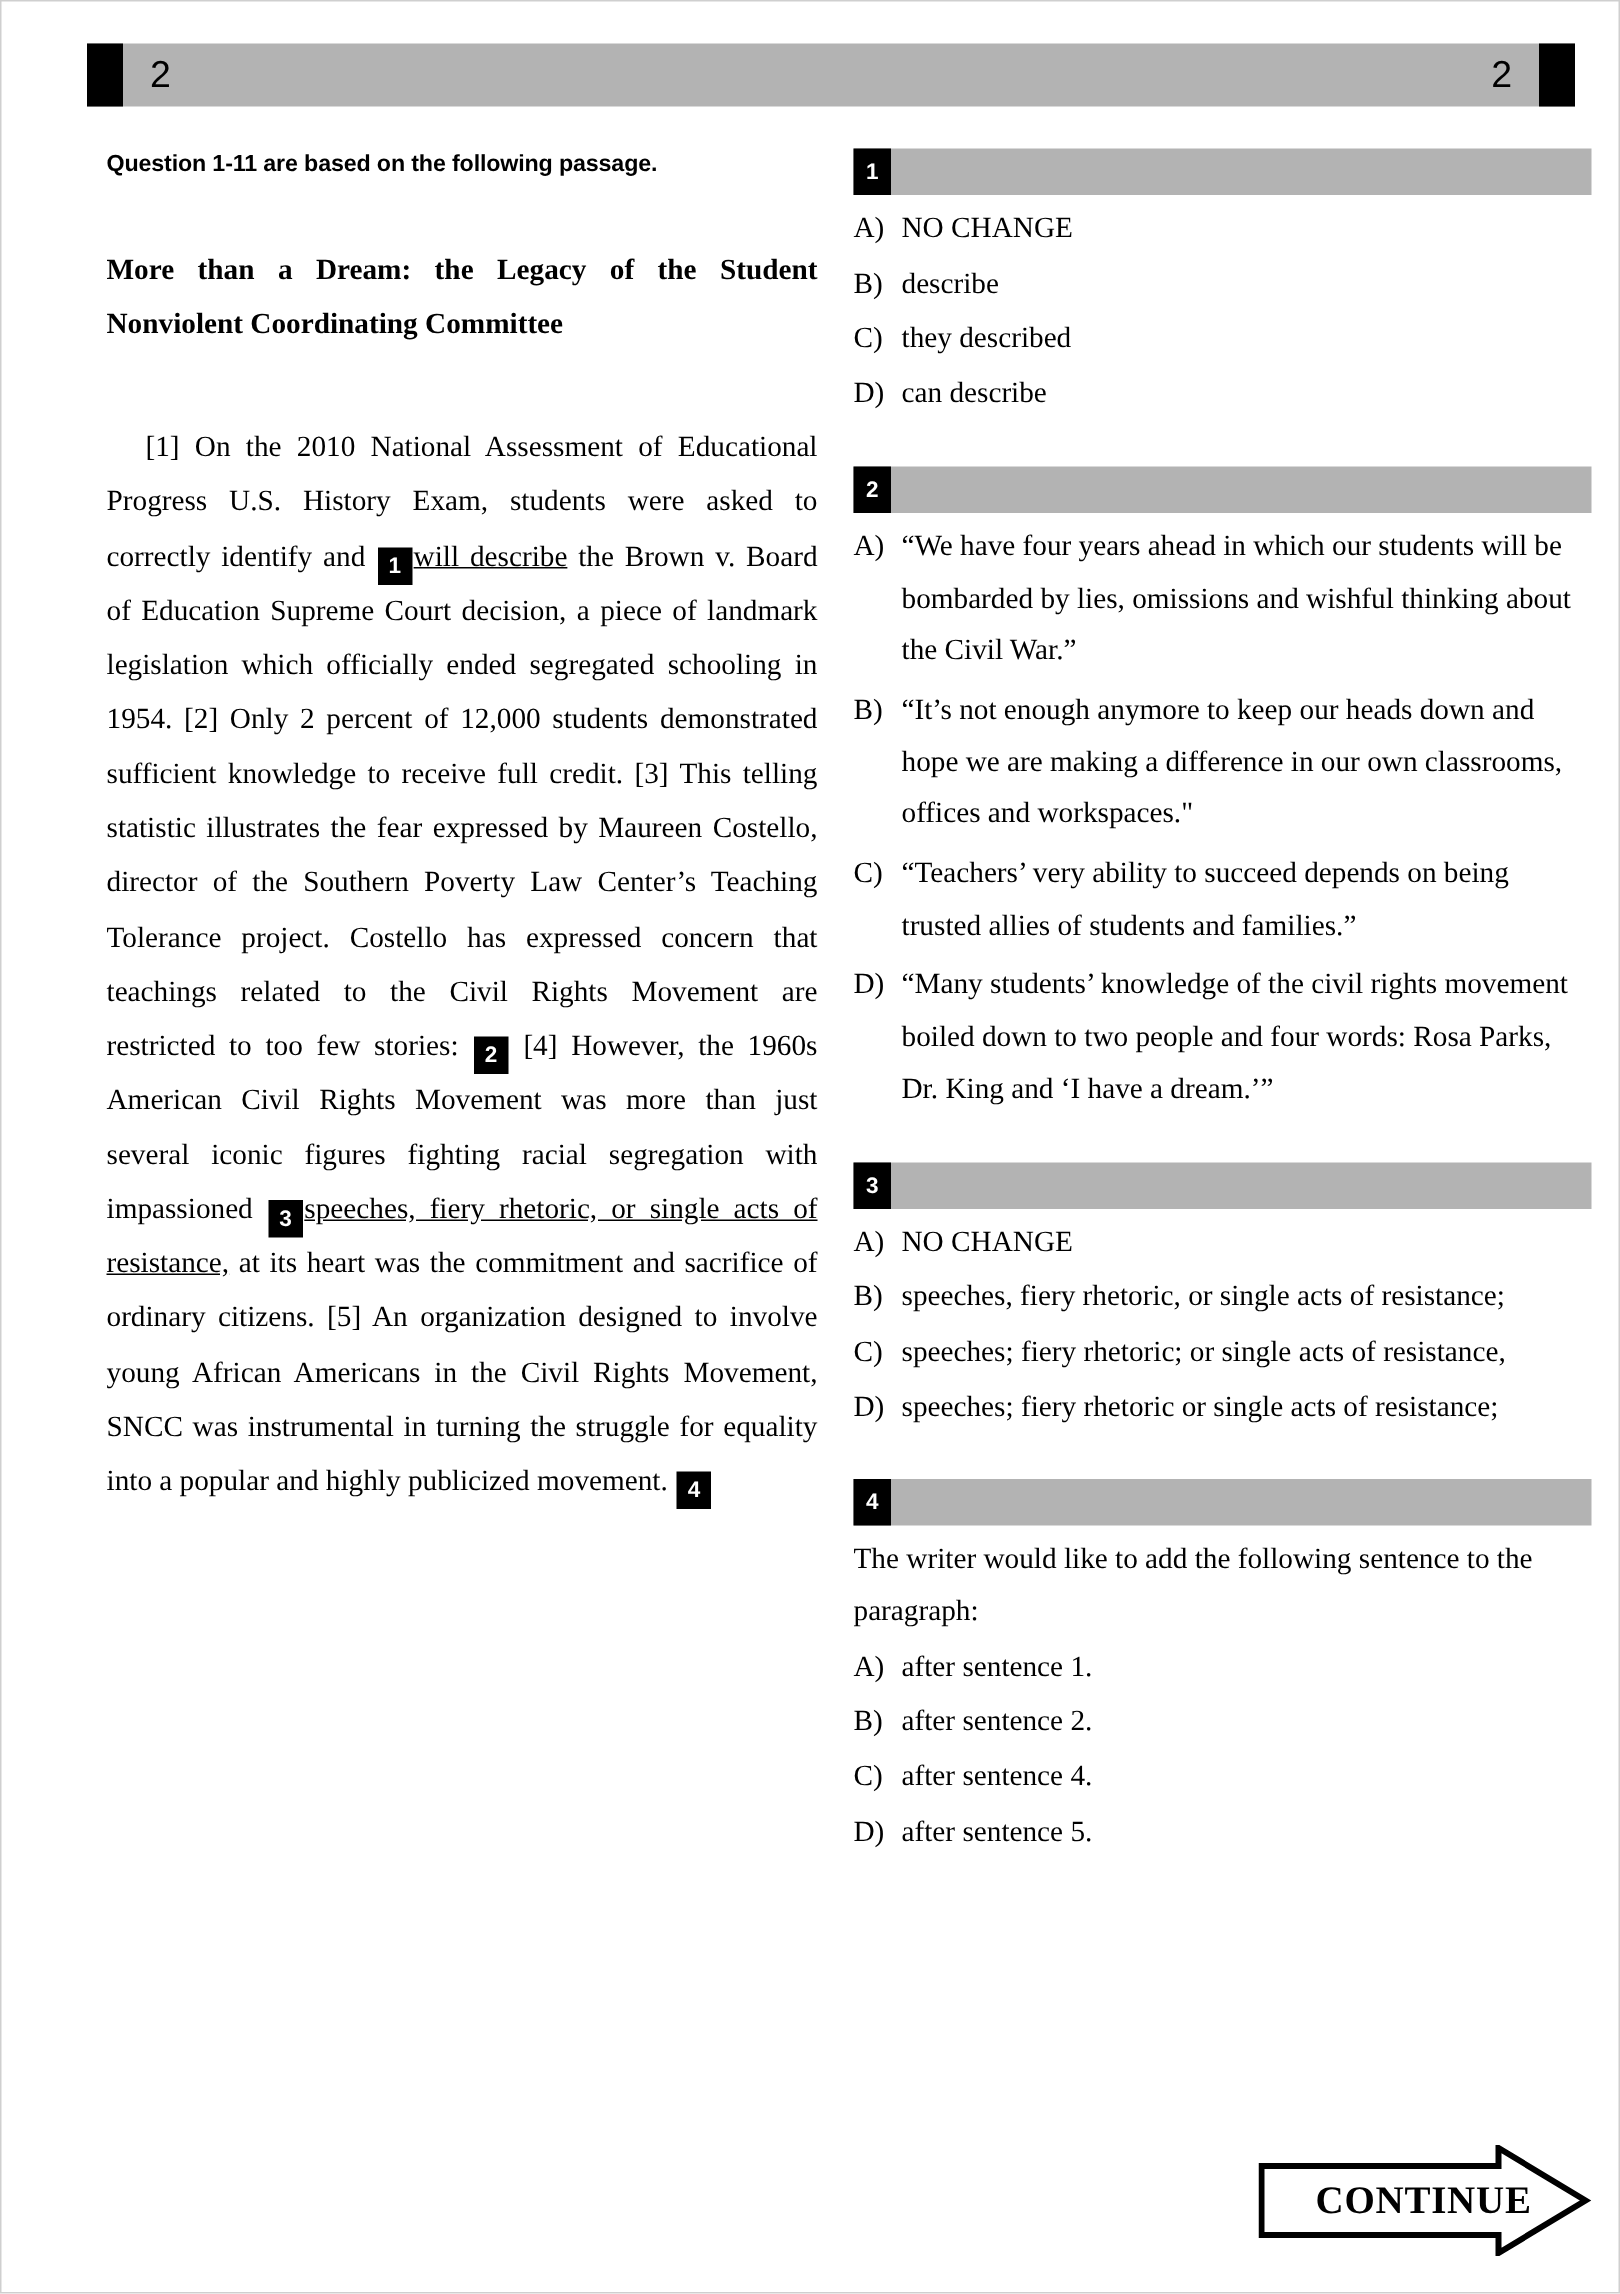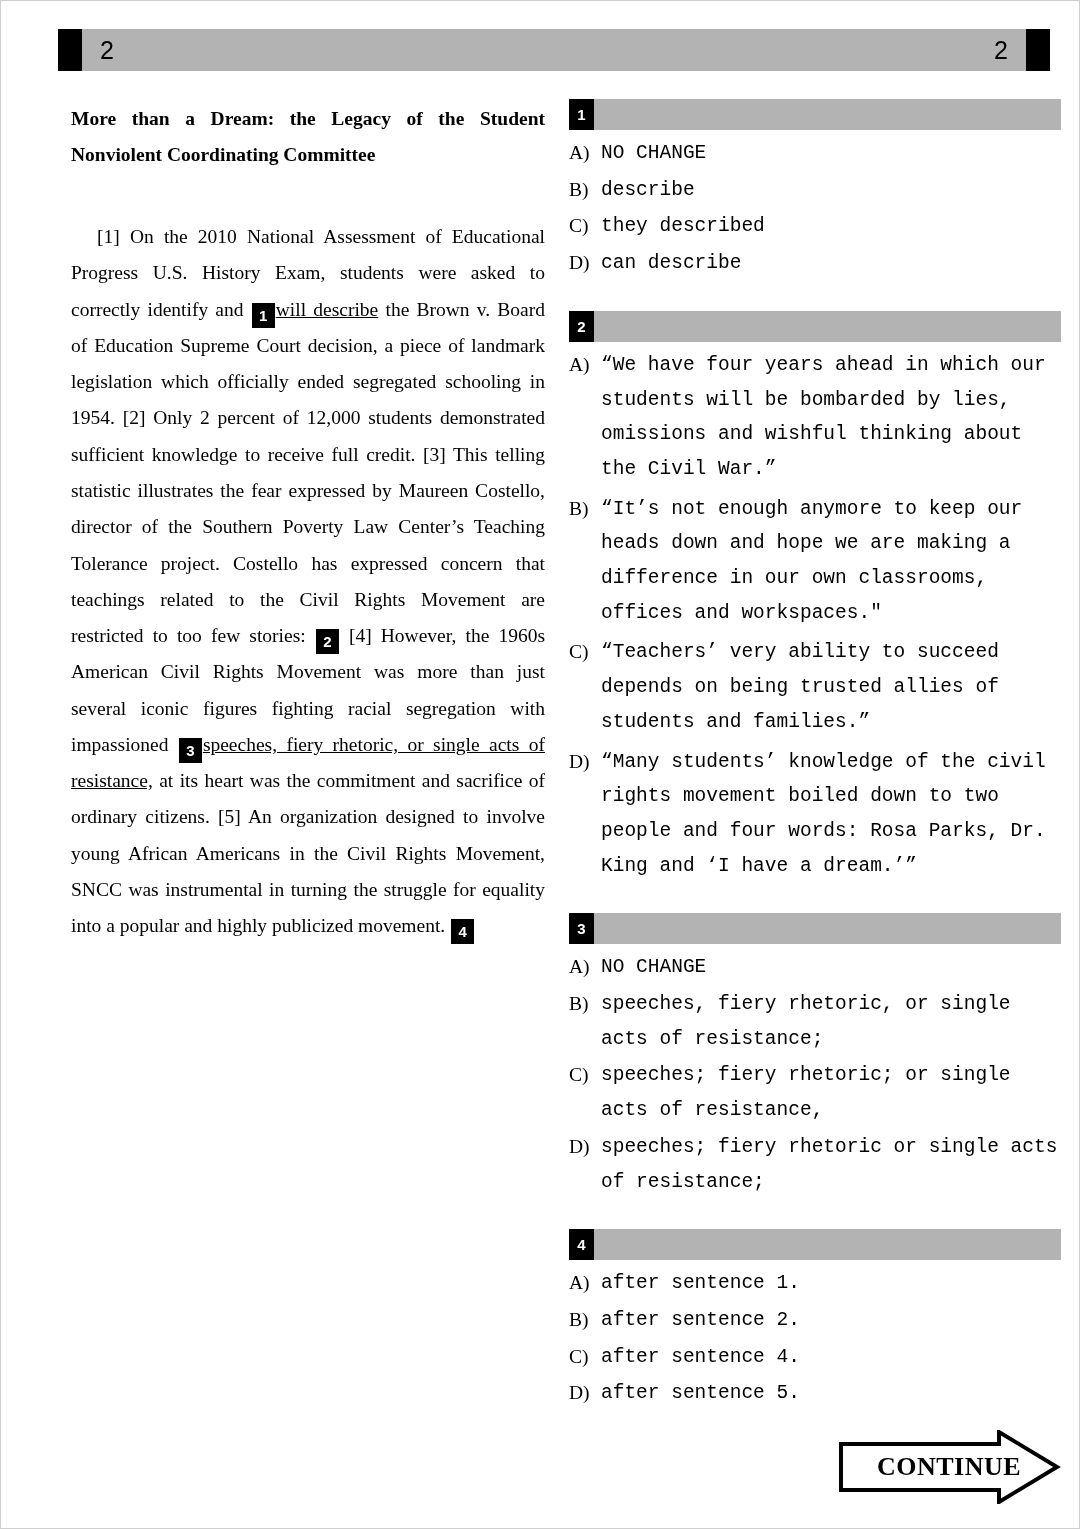--- a/index.html
+++ b/index.html
@@ -151,21 +151,20 @@
     align-items: flex-start;
     margin-bottom: 1px;
   }
   .choice .letter {
     flex: 0 0 auto;
     width: 32px;
   }
   .choice .text {
     flex: 1 1 auto;
     text-indent: 0;
-    font-family: Liberation Mono, monospace;
   }
   .tight .choice { margin-bottom: 2px; }
   .q2 .choice { margin-bottom: 5px; }
 
   
   .continue {
     position: absolute;
     right: 18px;
     bottom: 24px;
     width: 222px;
@@ -190,20 +189,21 @@
 
   <div class="header-bar">
     <div class="header-square-left"></div>
     <span class="header-num left">2</span>
     <div class="header-spacer"></div>
     <span class="header-num right">2</span>
     <div class="header-square-right"></div>
   </div>
 
   <div class="col-left">
+    <p class="instr">Question 1-11 are based on the following passage.</p>
     <p class="passage-title">More than a Dream: the Legacy of the Student Nonviolent Coordinating Committee</p>
     <p class="passage">
       <span class="indent"></span><span>[1] On the 2010 National Assessment of Educational Progress U.S. History Exam, students were asked to correctly identify and</span>
       <span class="marker">1</span><span class="ul">will describe</span>
       <span>the Brown v. Board of Education Supreme Court decision, a piece of landmark legislation which officially ended segregated schooling in 1954. [2] Only 2 percent of 12,000 students demonstrated sufficient knowledge to receive full credit. [3] This telling statistic illustrates the fear expressed by Maureen Costello, director of the Southern Poverty Law Center’s Teaching Tolerance project. Costello has expressed concern that teachings related to the Civil Rights Movement are restricted to too few stories:</span>
       <span class="marker">2</span>
       <span>[4] However, the 1960s American Civil Rights Movement was more than just several iconic figures fighting racial segregation with impassioned</span>
       <span class="marker">3</span><span class="ul">speeches, fiery rhetoric, or single acts of resistance,</span>
       <span>at its heart was the commitment and sacrifice of ordinary citizens. [5] An organization designed to involve young African Americans in the Civil Rights Movement, SNCC was instrumental in turning the struggle for equality into a popular and highly publicized movement.</span>
       <span class="marker">4</span>
@@ -281,20 +281,21 @@
           <span class="letter">D)</span>
           <span class="text">speeches; fiery rhetoric or single acts of resistance;</span>
         </li>
       </ul>
     </div>
 
     <div class="qblock tight">
       <div class="qbar">
         <div class="qbar-num">4</div>
       </div>
+      <p class="qstem">The writer would like to add the following sentence to the paragraph:</p>
       <ul class="choices">
         <li class="choice">
           <span class="letter">A)</span>
           <span class="text">after sentence 1.</span>
         </li>
         <li class="choice">
           <span class="letter">B)</span>
           <span class="text">after sentence 2.</span>
         </li>
         <li class="choice">

